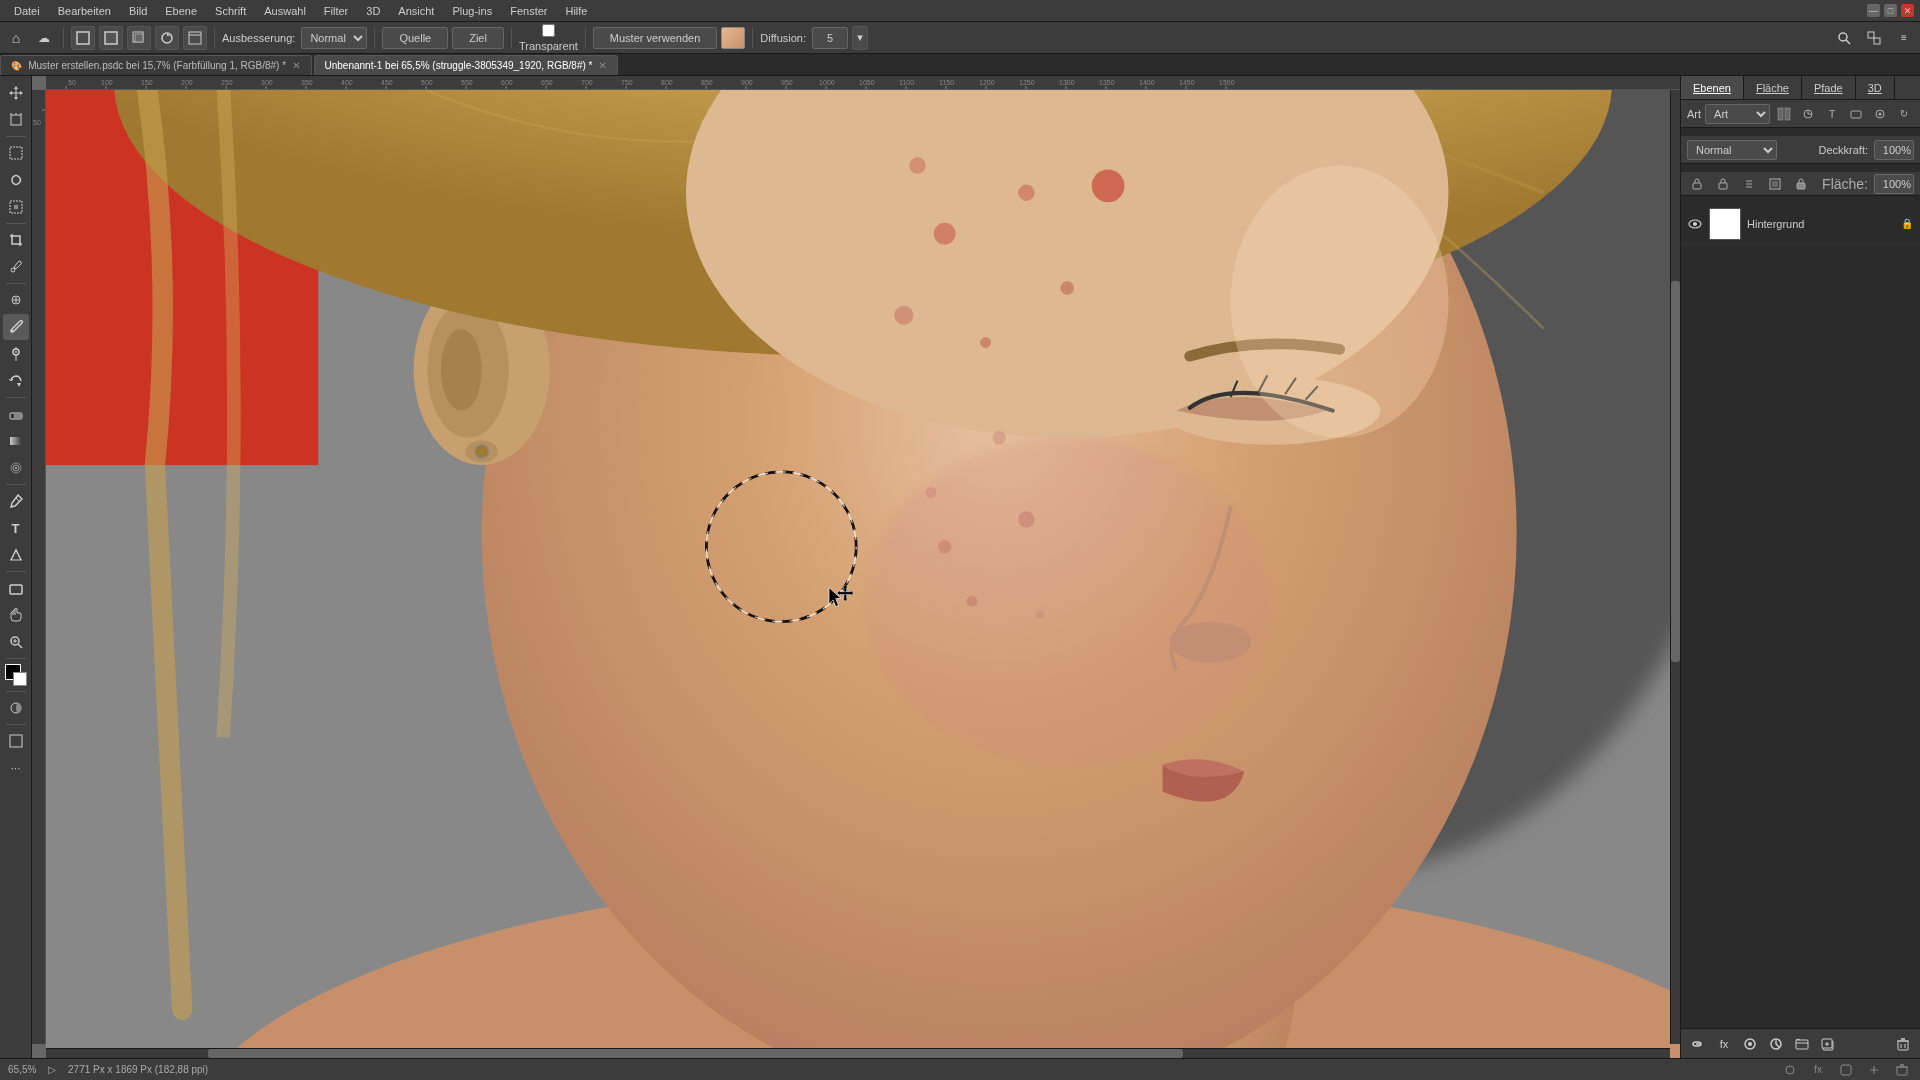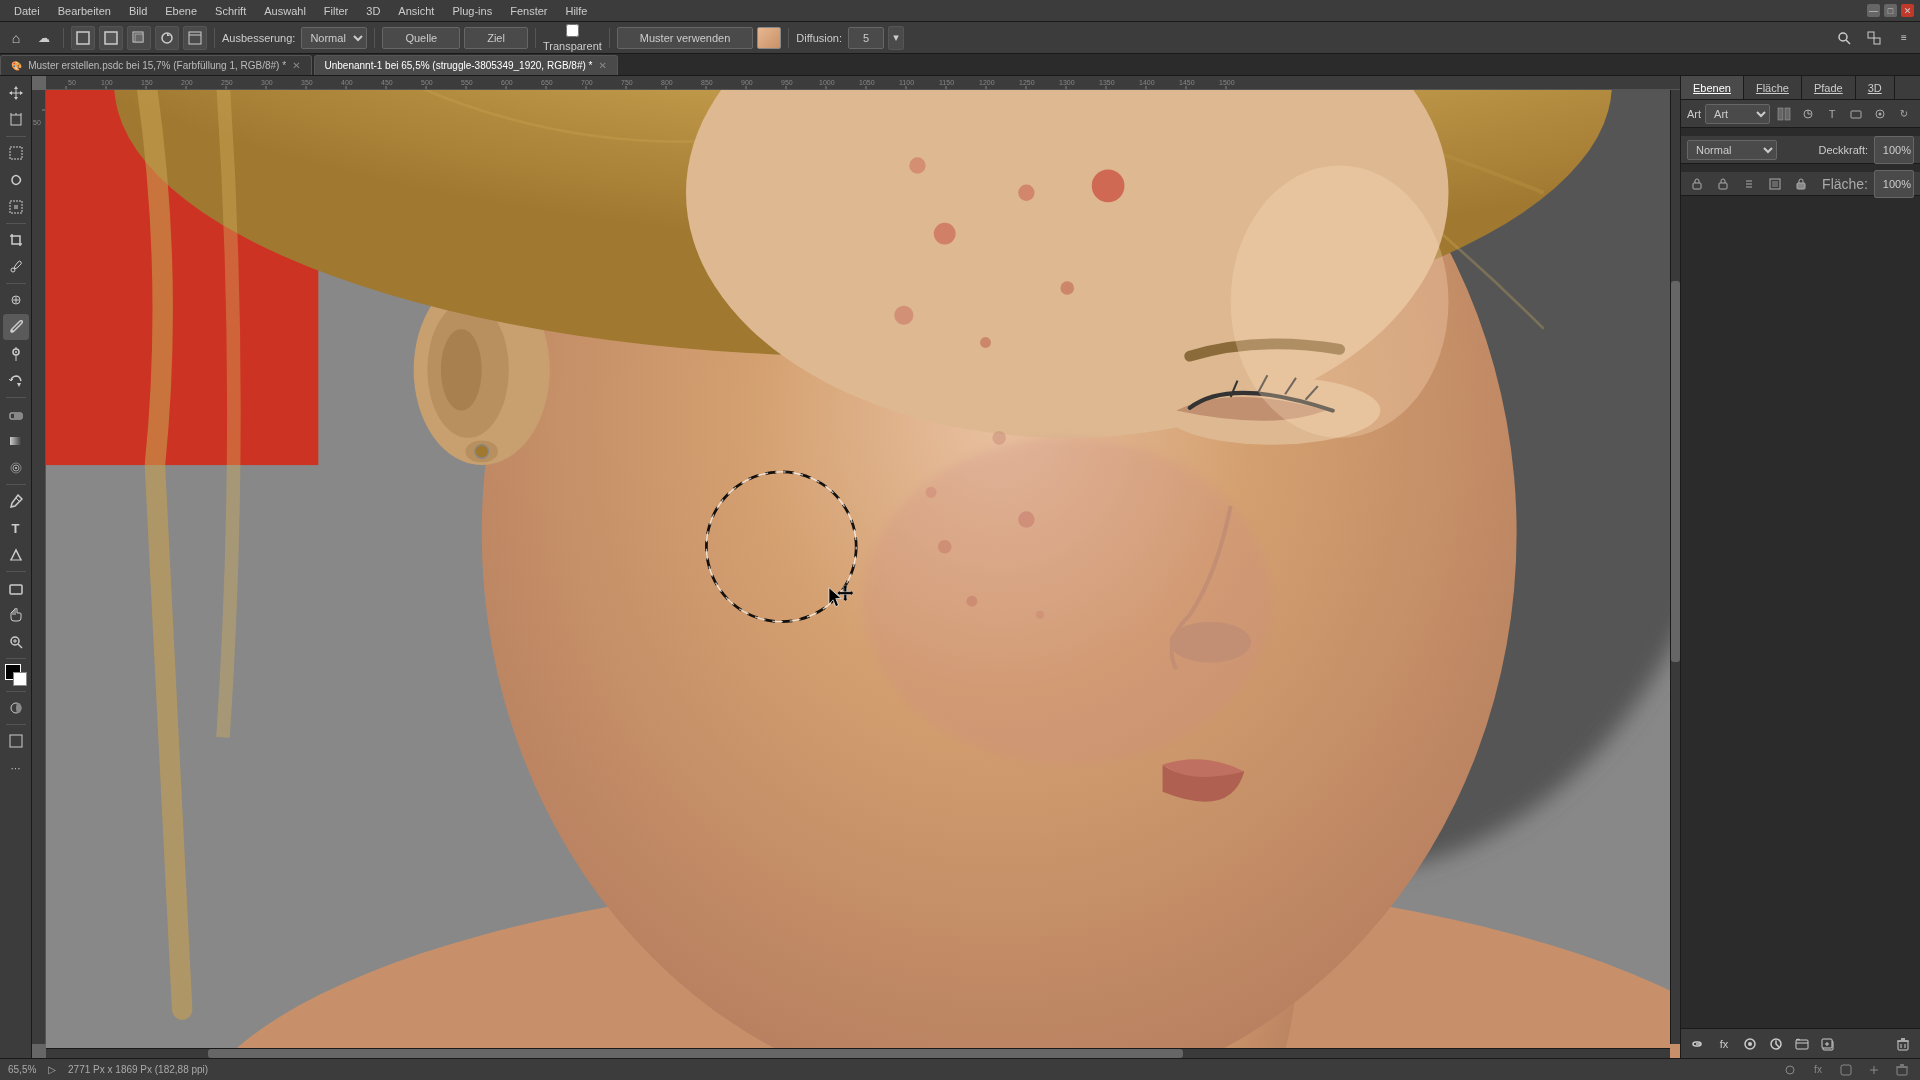--- a/index.html
+++ b/index.html
@@ -80,21 +80,21 @@
     .toolbar-checkbox-label {
       display: flex; align-items: center; gap: 3px;
       color: #ccc; font-size: 11px; cursor: pointer; flex-direction: column;
     }
     .toolbar-text-btn {
       height: 22px;
       background: #4a4a4a;
       border: 1px solid #666;
       color: #ccc;
       font-size: 11px;
-      padding: 0 22px;
+      padding: 0 16px;
       border-radius: 2px;
       cursor: pointer;
       display: flex; align-items: center;
     }
     .color-swatch {
       width: 24px; height: 22px;
       border: 1px solid #888;
       border-radius: 2px;
       cursor: pointer;
     }
@@ -246,21 +246,21 @@
       background: #4a4a4a;
       border: 1px solid #666;
       color: #ccc;
       font-size: 11px;
       padding: 0 4px;
       border-radius: 2px;
       width: 90px;
     }
     .opacity-label { font-size: 11px; color: #ccc; margin-left: auto; }
     .opacity-input {
-      height: 28px; width: 40px;
+      height: 20px; width: 40px;
       background: #4a4a4a;
       border: 1px solid #666;
       color: #ccc;
       font-size: 11px;
       text-align: right;
       padding: 0 2px;
       border-radius: 2px;
     }
     #layers-fill-row {
       height: 24px;
@@ -948,20 +948,33 @@
                 <path d="M4 5 L4 3 Q4 1 6 1 Q8 1 8 3 L8 5" fill="none" stroke="#aaa" stroke-width="1"></path>
               </svg>
         </div>
         <span style="font-size:14px;color:#aaa;margin-left:auto;">Fläche:</span>
         <input type="text" class="opacity-input" value="100%" style="">
       </div>
 
       <div id="layers-list">
 
 
+        <div class="layer-item">
+          <div class="layer-visibility">
+            <svg width="14" height="14" viewBox="0 0 14 14">
+              <ellipse cx="7" cy="7" rx="6" ry="4" fill="none" stroke="#ccc" stroke-width="1.2"></ellipse>
+              <circle cx="7" cy="7" r="2" fill="#ccc"></circle>
+            </svg>
+          </div>
+          <div class="layer-thumb">
+            <div class="layer-thumb-white"></div>
+          </div>
+          <span class="layer-name">Hintergrund</span>
+          <span class="layer-lock">🔒</span>
+        </div>
 
       </div>
 
       <div id="layers-bottom">
         <div class="layers-bottom-btn">
           <svg width="14" height="14" viewBox="0 0 14 14">
                 <path d="M5 9 Q2 9 2 7 Q2 5 5 5 L7 5" fill="none" stroke="#ccc" stroke-width="1.5"></path>
                 <path d="M7 5 Q10 5 10 7 Q10 9 7 9 L5 9" fill="none" stroke="#ccc" stroke-width="1.5"></path>
                 <line x1="5" y1="7" x2="9" y2="7" stroke="#ccc" stroke-width="1.5"></line>
               </svg>

